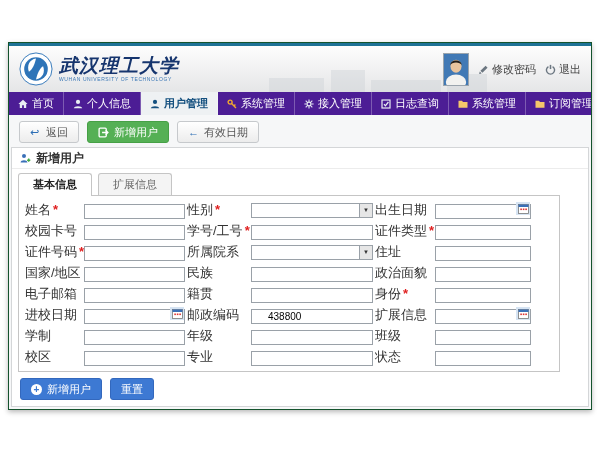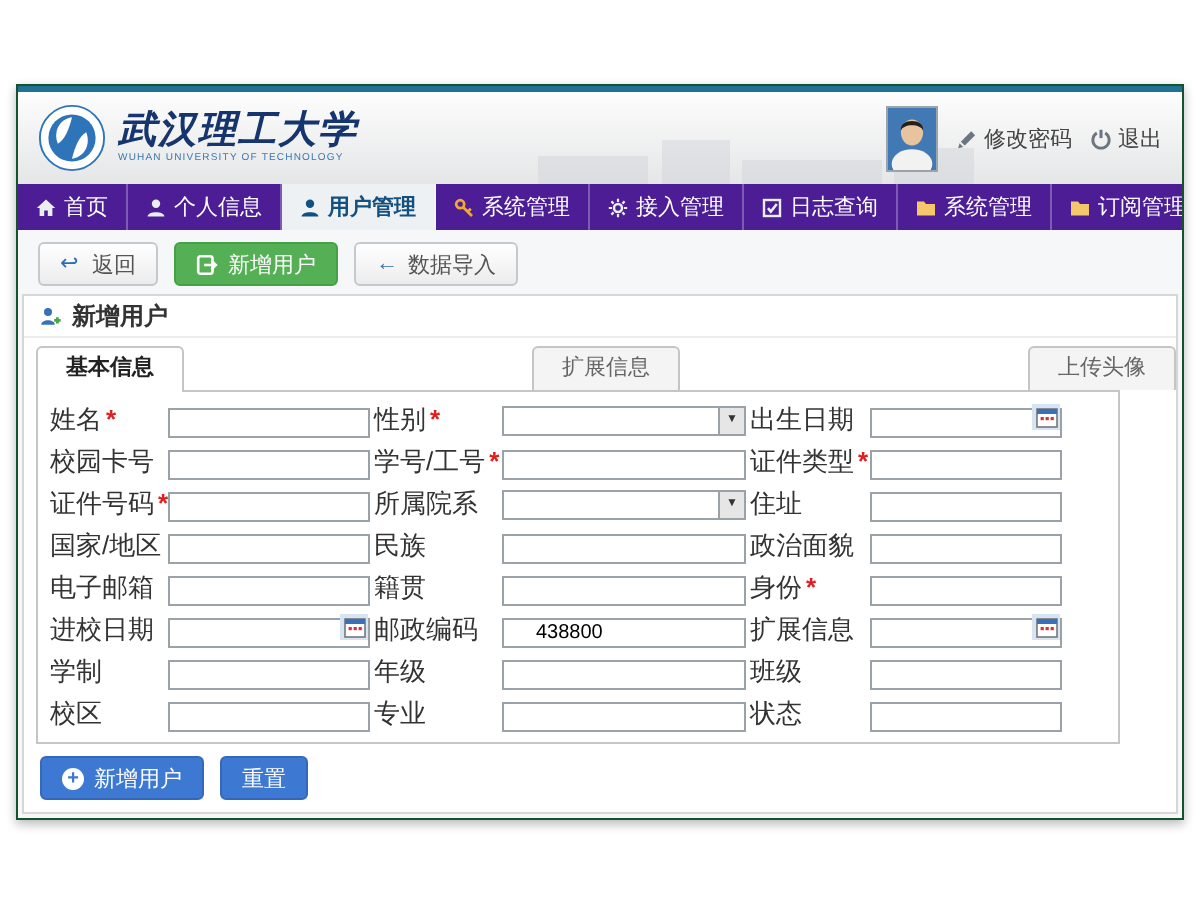--- a/index.html
+++ b/index.html
@@ -54,22 +54,22 @@
     font-size:10px; font-weight:bold; line-height:11px; text-align:center; display:inline-block; }
 
   
   .panel { flex:1; margin:0 2px 2px; background:#fff; border:1px solid #d4d6d8;
     display:flex; flex-direction:column; overflow:hidden; }
   .sec-hdr { flex:none; height:21px; display:flex; align-items:center; gap:5px;
     padding:0 8px; border-bottom:1px solid #ececec; }
   .sec-hdr .ic { width:11px; height:11px; }
   .sec-title { font-size:12px; font-weight:bold; color:#333; }
 
-  .tabs { flex:none; display:flex; gap:18px; padding:4px 0 0 6px; position:relative;
-    z-index:2; margin-bottom:-1px;justify-content:space-between; }
+  .tabs { flex:none; display:flex; gap:6px; padding:4px 0 0 6px; position:relative;
+    z-index:2; margin-bottom:-1px; }
   .tab { height:22px; line-height:21px; padding:0 14px; font-size:11px; color:#666;
     background:#f4f4f4; border:1px solid #c5c5c5; border-bottom:none;
     border-radius:3px 3px 0 0; cursor:pointer; }
   .tab.active { background:#fff; color:#222; font-weight:bold; height:23px; }
 
   .fieldset { flex:none; margin:0 28px 0 6px; border:1px solid #c5c5c5; background:#fff;
     padding:5px 6px; display:grid;
     grid-template-columns:57px 101px 62px 122px 58px 96px;
     column-gap:2px; row-gap:3px; align-items:center; }
   .flab { font-size:13px; color:#333; white-space:nowrap; }
@@ -222,40 +222,39 @@
         <span class="ic">
             <svg viewBox="0 0 10 10">
               <rect x="1" y="1" width="6.5" height="8" rx="1" fill="none" stroke="#fff" stroke-width="1.2"></rect>
               <path d="M3.7 5H9M7 3 9 5 7 7" stroke="#fff" stroke-width="1.2" fill="none"></path>
             </svg>
           </span>
         <span>新增用户</span>
       </div>
       <div class="btn btn-def">
         <span class="ic">←</span>
-        <span>数据导入</span>
+        <span>有效日期</span>
       </div>
     </div>
 
     <div class="panel">
       <div class="sec-hdr">
         <span class="ic">
             <svg viewBox="0 0 11 11">
               <circle cx="4" cy="3" r="2" fill="#3a70b8"></circle>
               <path d="M.6 9.4C.6 6.4 7.4 6.4 7.4 9.4Z" fill="#3a70b8"></path>
               <path d="M8.7 5.6v3.2M7.1 7.2h3.2" stroke="#44aa44" stroke-width="1.4"></path>
             </svg>
           </span>
         <span class="sec-title">新增用户</span>
       </div>
 
       <div class="tabs">
           <div class="tab active">基本信息</div>
           <div class="tab">扩展信息</div>
-          <div class="tab">上传头像</div>
         </div>
 
       <div class="fieldset">
           <label class="flab">姓名<span class="req">*</span></label>
           <div class="fctl"><input type="text" class="ti" value="" style=""></div>
           <label class="flab">性别<span class="req">*</span></label>
           <div class="fctl">
             <div class="sel">
               <span class="selbtn">▼</span>
             </div>

